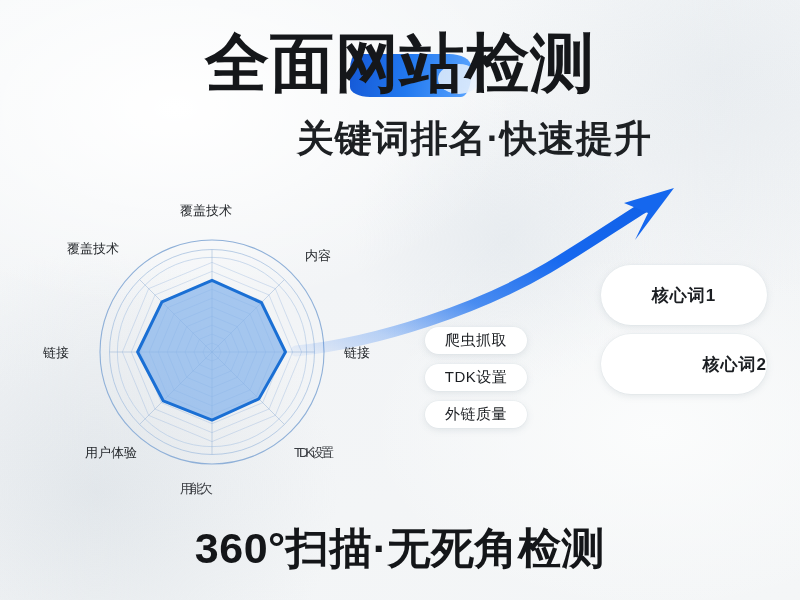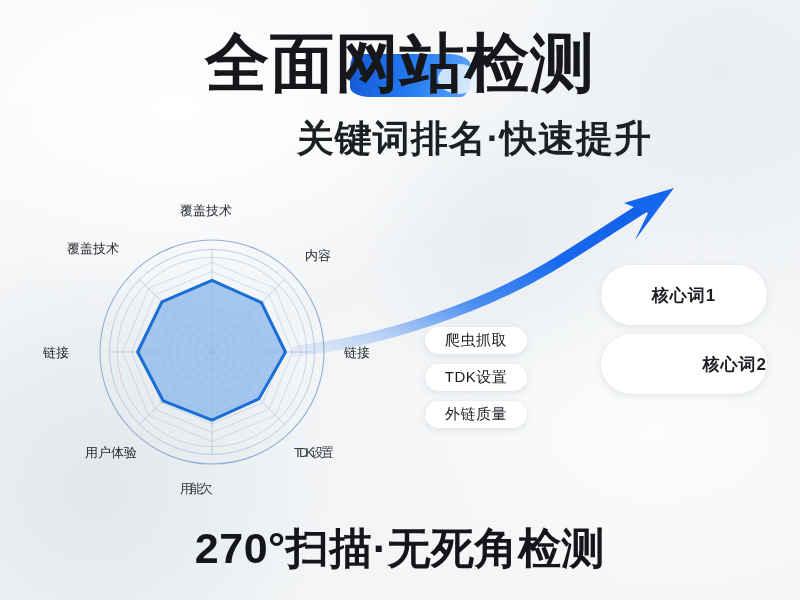--- a/index.html
+++ b/index.html
@@ -251,14 +251,14 @@
     <span>TDK设置</span>
   </div>
 
   <div class="pill big b1">
     <span>核心词1</span>
   </div>
   <div class="pill big b2">
     <span>核心词2</span>
   </div>
 
-  <div class="footline">270°扫描·无死角检测</div>
+  <div class="footline">360°扫描·无死角检测</div>
 </div>
 
 </body></html>

